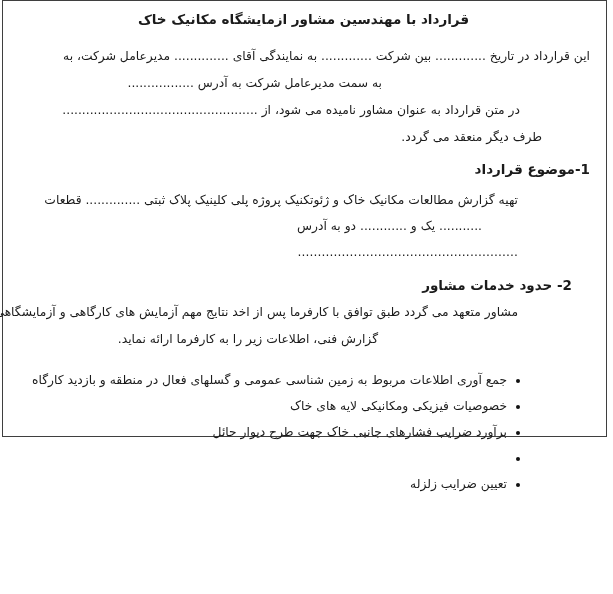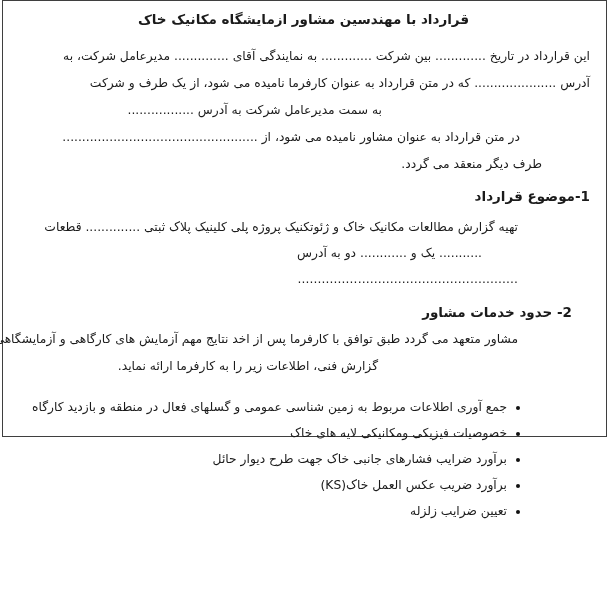--- a/index.html
+++ b/index.html
@@ -83,21 +83,20 @@
 </style>
 </head>
 <body>
 
 <div class="page">
 
   <div class="doc-title">قرارداد با مهندسین مشاور ازمایشگاه مکانیک خاک</div>
 
   <div class="intro">
     <div class="line pr0">این قرارداد در تاریخ ............. بین شرکت ............. به نمایندگی آقای .............. مدیرعامل شرکت، به</div>
-    <div class="line pr0">آدرس ..................... که در متن قرارداد به عنوان کارفرما نامیده می شود، از یک طرف و شرکت</div>
     <div class="line pr208">به سمت مدیرعامل شرکت به آدرس .................</div>
     <div class="line pr70">در متن قرارداد به عنوان مشاور نامیده می شود، از ..................................................</div>
     <div class="line pr48">طرف دیگر منعقد می گردد.</div>
   </div>
 
   <div class="heading h1x">1-موضوع قرارداد</div>
 
   <div class="s1">
     <div class="line pr72">تهیه گزارش مطالعات مکانیک خاک و ژئوتکنیک پروژه پلی کلینیک پلاک ثبتی .............. قطعات</div>
     <div class="line pr108">........... یک و ............ دو به آدرس</div>
@@ -108,17 +107,17 @@
 
   <div class="p2">
     <div class="line pr72">مشاور متعهد می گردد طبق توافق با کارفرما پس از اخد نتایج مهم آزمایش های کارگاهی و آزمایشگاهی در</div>
     <div class="line pr212">گزارش فنی، اطلاعات زیر را به کارفرما ارائه نماید.</div>
   </div>
 
   <ul class="bullets">
     <li><span class="bullet-dot"></span><span>جمع آوری اطلاعات مربوط به زمین شناسی عمومی و گسلهای فعال در منطقه و بازدید کارگاه</span></li>
     <li><span class="bullet-dot"></span><span>خصوصیات فیزیکی ومکانیکی لایه های خاک</span></li>
     <li><span class="bullet-dot"></span><span>برآورد ضرایب فشارهای جانبی خاک جهت طرح دیوار حائل</span></li>
-    <li><span class="bullet-dot"></span><span>برآورد ضریب عکس العمل خاک(KS)</span></li>
+    <li><span class="bullet-dot"></span></li>
     <li><span class="bullet-dot"></span><span>تعیین ضرایب زلزله</span></li>
   </ul>
 
 </div>
 
 </body></html>

